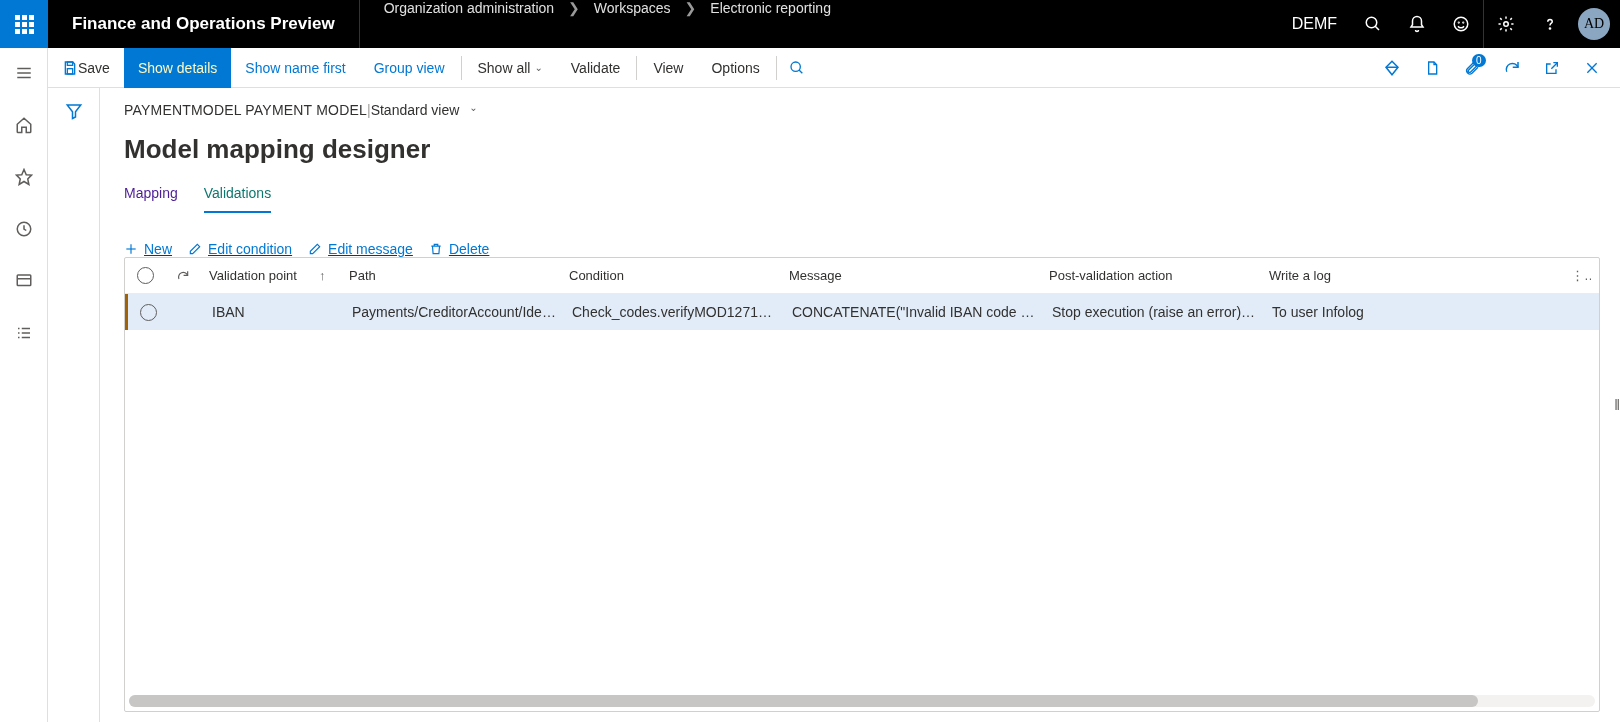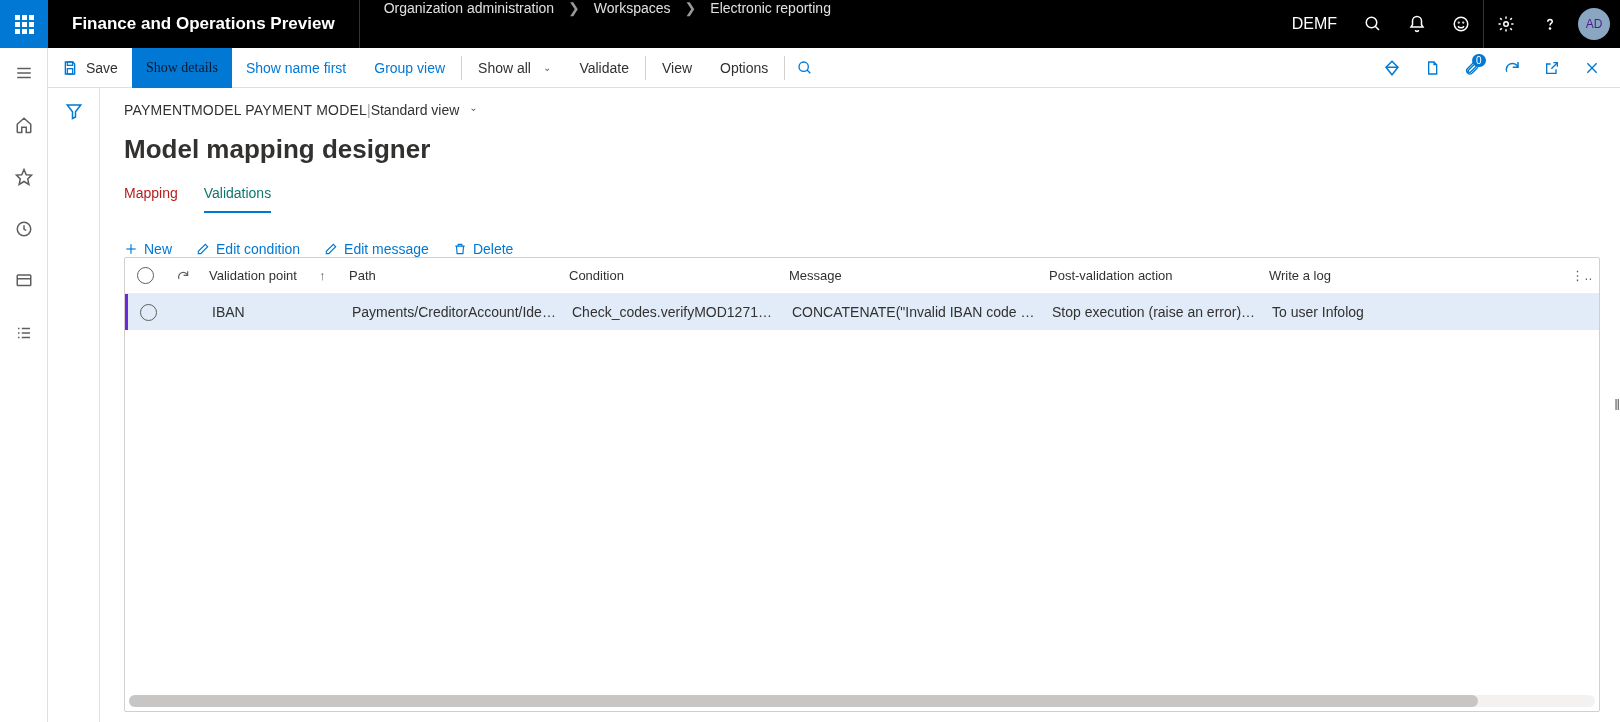--- a/index.html
+++ b/index.html
@@ -10,68 +10,68 @@
 .waffle { width: 48px; height: 48px; background: #0078d4; display: flex; align-items: center; justify-content: center; }
 .waffle-grid { display: grid; grid-template-columns: repeat(3, 5px); grid-template-rows: repeat(3, 5px); gap: 2px; }
 .waffle-grid span { background: #fff; width: 5px; height: 5px; }
 .app-title { font-size: 17px; font-weight: 600; padding: 0 24px; border-right: 1px solid #333; height: 100%; display: flex; align-items: center; }
 .breadcrumb { display: flex; align-items: center; padding-left: 24px; gap: 14px; font-size: 14px; color: #e0e0e0; }
 .breadcrumb .chev { color: #999; }
 .topbar-right { margin-left: auto; display: flex; align-items: center; height: 100%; }
 .topbar-right .company { padding: 0 14px; font-size: 16px; }
 .topbar-icon { width: 44px; height: 48px; display: flex; align-items: center; justify-content: center; color: #fff; }
 .topbar-icon:last-of-type { border-left: 1px solid #333; }
-.avatar { width: 32px; height: 32px; border-radius: 50%; background: #8aa6c1; color: #4c1d95; display: flex; align-items: center; justify-content: center; font-size: 12px; font-weight: 500; margin: 0 10px 0 6px; }
+.avatar { width: 32px; height: 32px; border-radius: 50%; background: #8aa6c1; color: #000000; display: flex; align-items: center; justify-content: center; font-size: 14px; font-weight: 500; margin: 0 10px 0 6px; font-family: Liberation Serif, serif; }
 .topbar .sep { width:1px; height:48px; background:#333; }
 
 
 .actionpane { display: flex; align-items: center; height: 40px; background: #fff; border-bottom: 1px solid #e1dfdd; margin-left: 48px; }
-.ap-btn { display: flex; align-items: center; gap: 8px; padding: 0 14px; height: 40px; color: #0078d4; cursor: pointer; font-size: 14px; }
+.ap-btn { display: flex; align-items: center; gap: 0; padding: 0 14px; height: 40px; color: #0078d4; cursor: pointer; font-size: 14px; }
 .ap-btn.plain { color: #323130; }
-.ap-btn.active { background: #0078d4; color: #0f172a; font-family: Liberation Serif, serif; }
+.ap-btn.active { background: #0078d4; color: #fef9c3; }
 .ap-sep { width: 1px; height: 24px; background: #d2d0ce; margin: 0 2px; }
 .ap-right { margin-left: auto; display: flex; align-items: center; gap: 4px; padding-right: 10px; position: relative;}
 .ap-icon { width: 36px; height: 40px; display: flex; align-items: center; justify-content: center; color: #0078d4; }
 .badge { position:absolute; top:6px; left:18px; background:#0078d4; color:#fff; border-radius:8px; font-size:10px; padding:0 4px; line-height:13px;}
 .badge-wrap { position: relative; }
 
 
 .leftrail { position: absolute; left: 0; top: 48px; bottom: 0; width: 48px; background: #fff; border-right: 1px solid #e1dfdd; display: flex; flex-direction: column; align-items: center; padding-top: 8px; gap: 18px; }
 .leftrail .r-icon { width: 48px; height: 34px; display:flex; align-items:center; justify-content:center; color:#605e5c; }
 
 
 .content { position: absolute; left: 48px; right: 0; top: 88px; bottom: 0; background: #fff; display:flex; }
 .filter-col { width: 52px; border-right: 1px solid #e1dfdd; display:flex; justify-content:center; padding-top:14px; color:#0078d4;}
 .main { flex:1; padding: 14px 20px 10px 24px; overflow:hidden; display:flex; flex-direction:column; position:relative;}
 .crumb-line { display:flex; align-items:center; gap:0; font-size:14px; color:#323130;}
 .crumb-line .model-name { letter-spacing:0.2px; }
 .crumb-line .pipe { color:#a19f9d;}
 .view-dd { display:flex; align-items:flex-start; gap:6px; color:#323130;}
 h1.page-title { font-size:26px; font-weight:600; margin-top:16px; }
 .tabs { display:flex; gap:26px; margin-top:20px; border-bottom: none;}
-.tab { padding-bottom:10px; color:#b91c1c; cursor:pointer;}
+.tab { padding-bottom:10px; color:#4c1d95; cursor:pointer;}
 .tab.active { color:#0f766e; border-bottom:2px solid #0078d4; font-weight:400;}
-.toolbar { display:flex; gap:24px; margin-top:28px; align-items:flex-end;}
+.toolbar { display:flex; gap:16px; margin-top:28px; align-items:flex-end;text-decoration:underline;}
 .tb-btn { display:flex; align-items:center; gap:6px; color:#0078d4; cursor:pointer;}
 
 
 .grid { border:1px solid #d2d0ce; border-radius:2px; flex:1; display:flex; flex-direction:column; min-height:340px; background:#fff;}
 .grid-head { display:flex; align-items:center; height:36px; border-bottom:1px solid #edebe9; font-size:13px; color:#323130; padding-right:8px;}
 .grid-head .col, .grid-row .col { padding:0 8px; text-align:left; overflow:hidden; text-overflow:ellipsis; white-space:nowrap;}
 .c-chk { width:40px; display:flex; justify-content:center;}
 .c-ref { width:36px; display:flex; justify-content:center; color:#605e5c;}
 .c-vp { width:110px;}
 .c-sort { width:30px; color:#605e5c; text-align:center;}
 .c-path { width:220px;}
 .c-cond { width:220px;}
 .c-msg { width:260px;}
 .c-act { width:220px;}
 .c-log { flex:1;}
 .c-more { width:28px; color:#605e5c; text-align:center;}
-.grid-row { display:flex; align-items:center; height:36px; background:#e1ecf8; border-left:3px solid #6d28d9; font-size:14px; color:#323130; padding-right:8px;}
+.grid-row { display:flex; align-items:center; height:36px; background:#e1ecf8; border-left:3px solid #a16207; font-size:14px; color:#323130; padding-right:8px;}
 .circ { width:17px; height:17px; border:1px solid #605e5c; border-radius:50%; display:inline-block;}
 .grid-body { flex:1; }
 .hscroll { height:12px; background:#f3f2f1; margin:6px 4px 4px 4px; border-radius:6px; position:relative;}
 .hscroll-thumb { position:absolute; left:0; width:92%; height:100%; background:#c8c6c4; border-radius:6px;}
 .dd-chev { font-size:10px; color:#605e5c; margin-left:4px;}
 
 .right-handle { position:absolute; right:0; top:50%; transform:translateY(-50%); color:#605e5c; font-size:14px;}
 
 svg { display:block; }
 </style>

